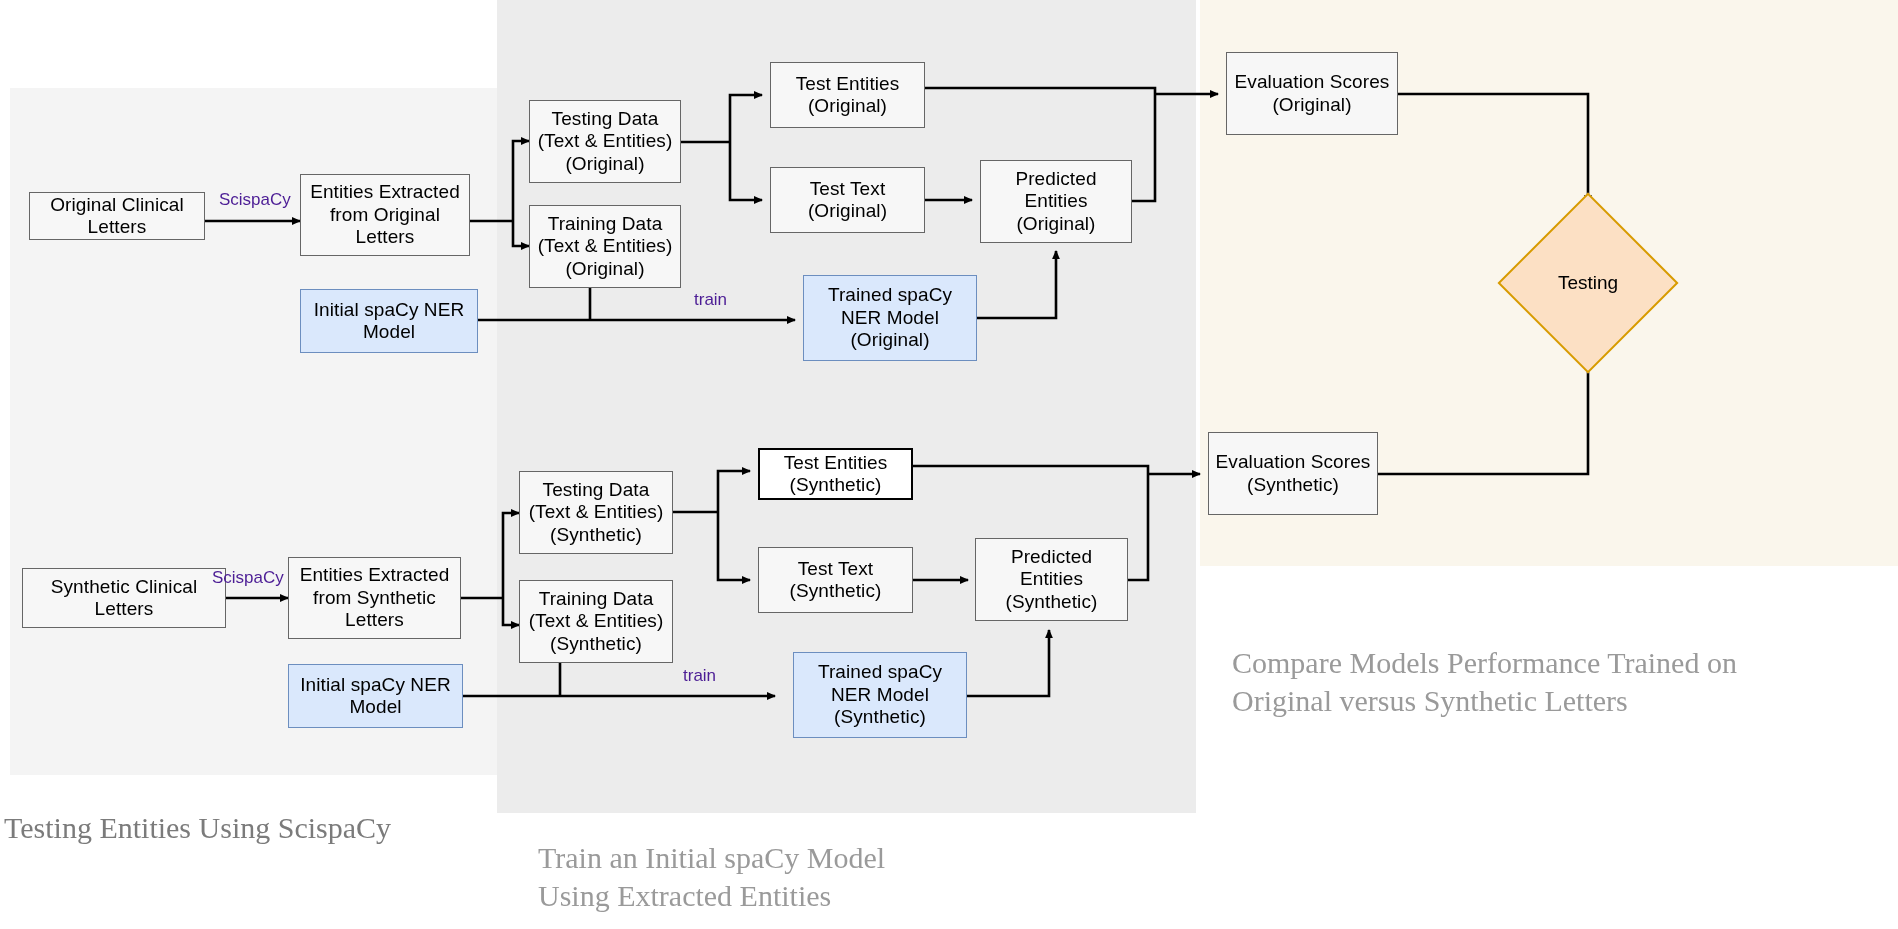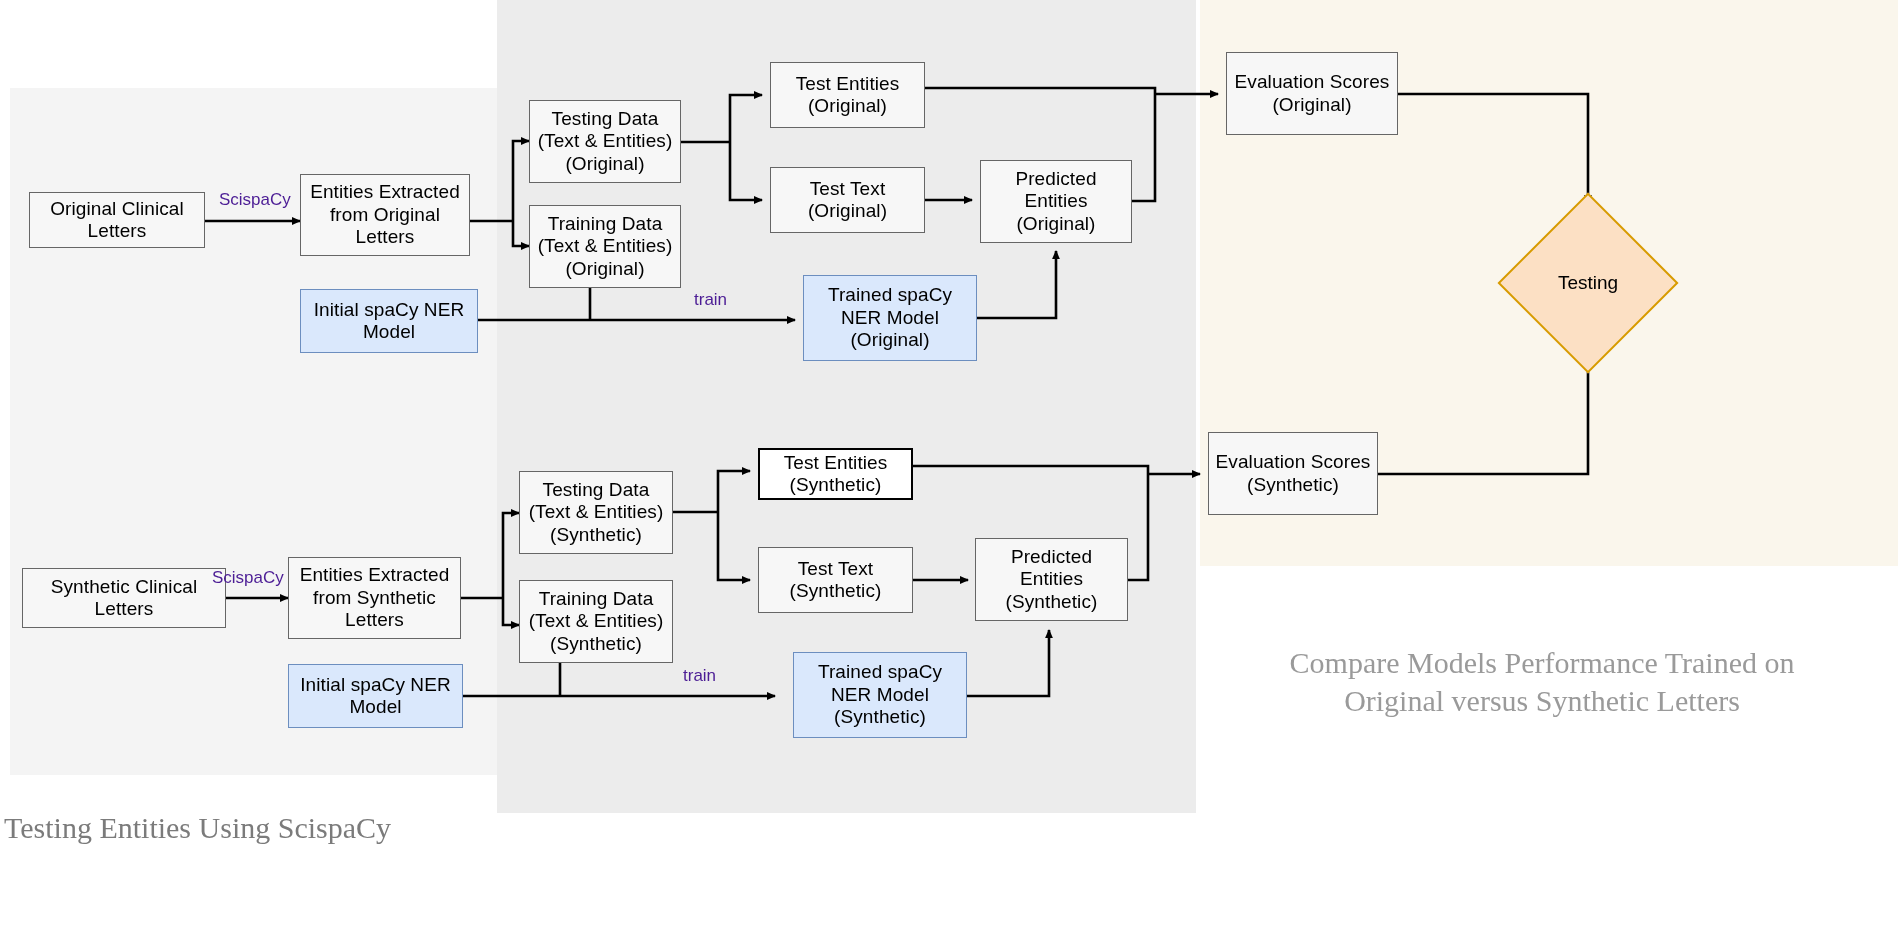--- a/index.html
+++ b/index.html
@@ -62,21 +62,21 @@
     background: transparent;
     white-space: nowrap;
   }
 
   .caption {
     position: absolute;
     font-family: "Liberation Serif", serif;
     color: #9a9a9a;
     font-size: 30px;
     line-height: 1.28;
-    text-align: center;
+    text-align: left;
     white-space: pre-line;
   }
   #cap-extract { color: #7b7b7b; text-align: left; }
 
   svg.wires {
     position: absolute;
     left: 0; top: 0;
     width: 1898px; height: 929px;
     pointer-events: none;
   }
@@ -145,21 +145,21 @@
 
       <path d="M1128,580 L1148,580 L1148,474"></path>
 
       <path d="M913,466 L1148,466 L1148,474"></path>
       <path d="M1148,474 L1200,474" marker-end="url(#ah)"></path>
 
       <path d="M1378,474 L1588,474 L1588,362" marker-end="url(#ah)"></path>
     </g>
   </svg>
 
-  <div class="node" style="left:29px;  top:192px; width:176px; height:56px;">
+  <div class="node" style="left:29px;  top:192px; width:176px; height:48px;">
     <span>Original Clinical
 Letters</span>
   </div>
 
   <div class="node" style="left:300px; top:174px; width:170px; height:82px;">
     <span>Entities Extracted
 from Original
 Letters</span>
   </div>
 
@@ -270,17 +270,19 @@
   <div class="edge-label" style="left:219px; top:190px;">ScispaCy</div>
 
   <div class="edge-label" style="left:212px; top:568px;">ScispaCy</div>
 
   <div class="edge-label" style="left:694px; top:290px;">train</div>
 
   <div class="edge-label" style="left:683px; top:666px;">train</div>
 
   <div class="caption" id="cap-extract" style="left:4px; top:809px; width:520px;">Testing Entities Using ScispaCy</div>
 
+  <div class="caption" style="left:538px; top:839px; width:620px;">Train an Initial spaCy Model
+Using Extracted Entities</div>
 
   <div class="caption" style="left:1232px; top:644px; width:620px;">Compare Models Performance Trained on
 Original versus Synthetic Letters</div>
 
 </div>
 
 </body></html>

